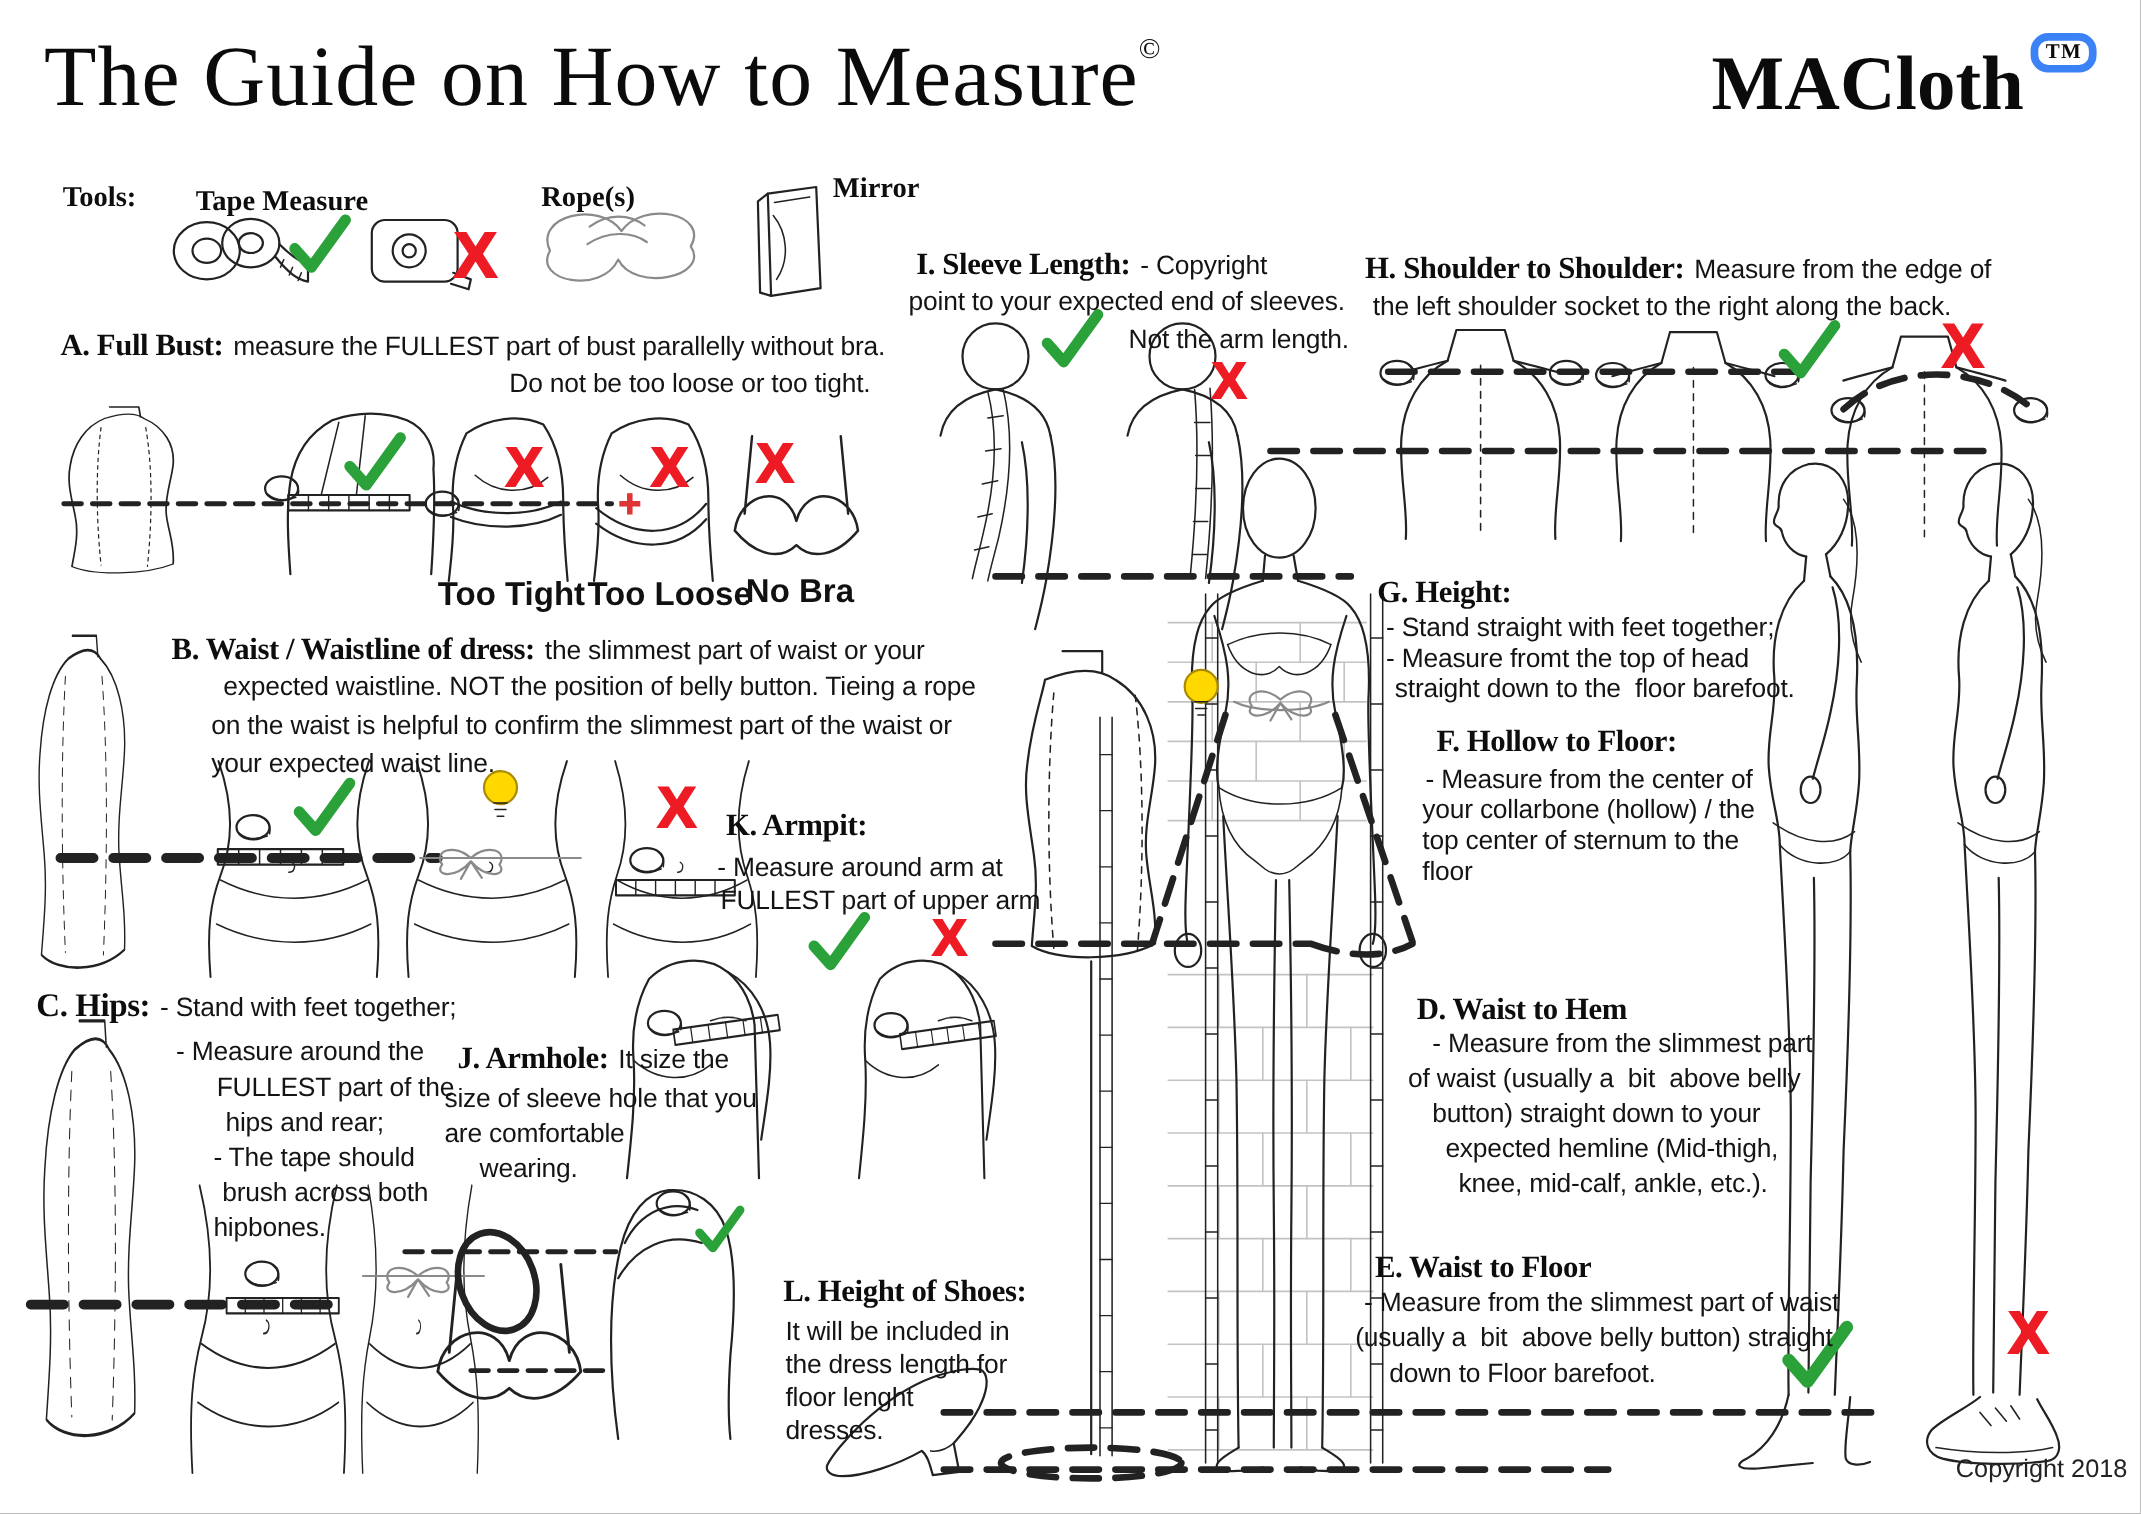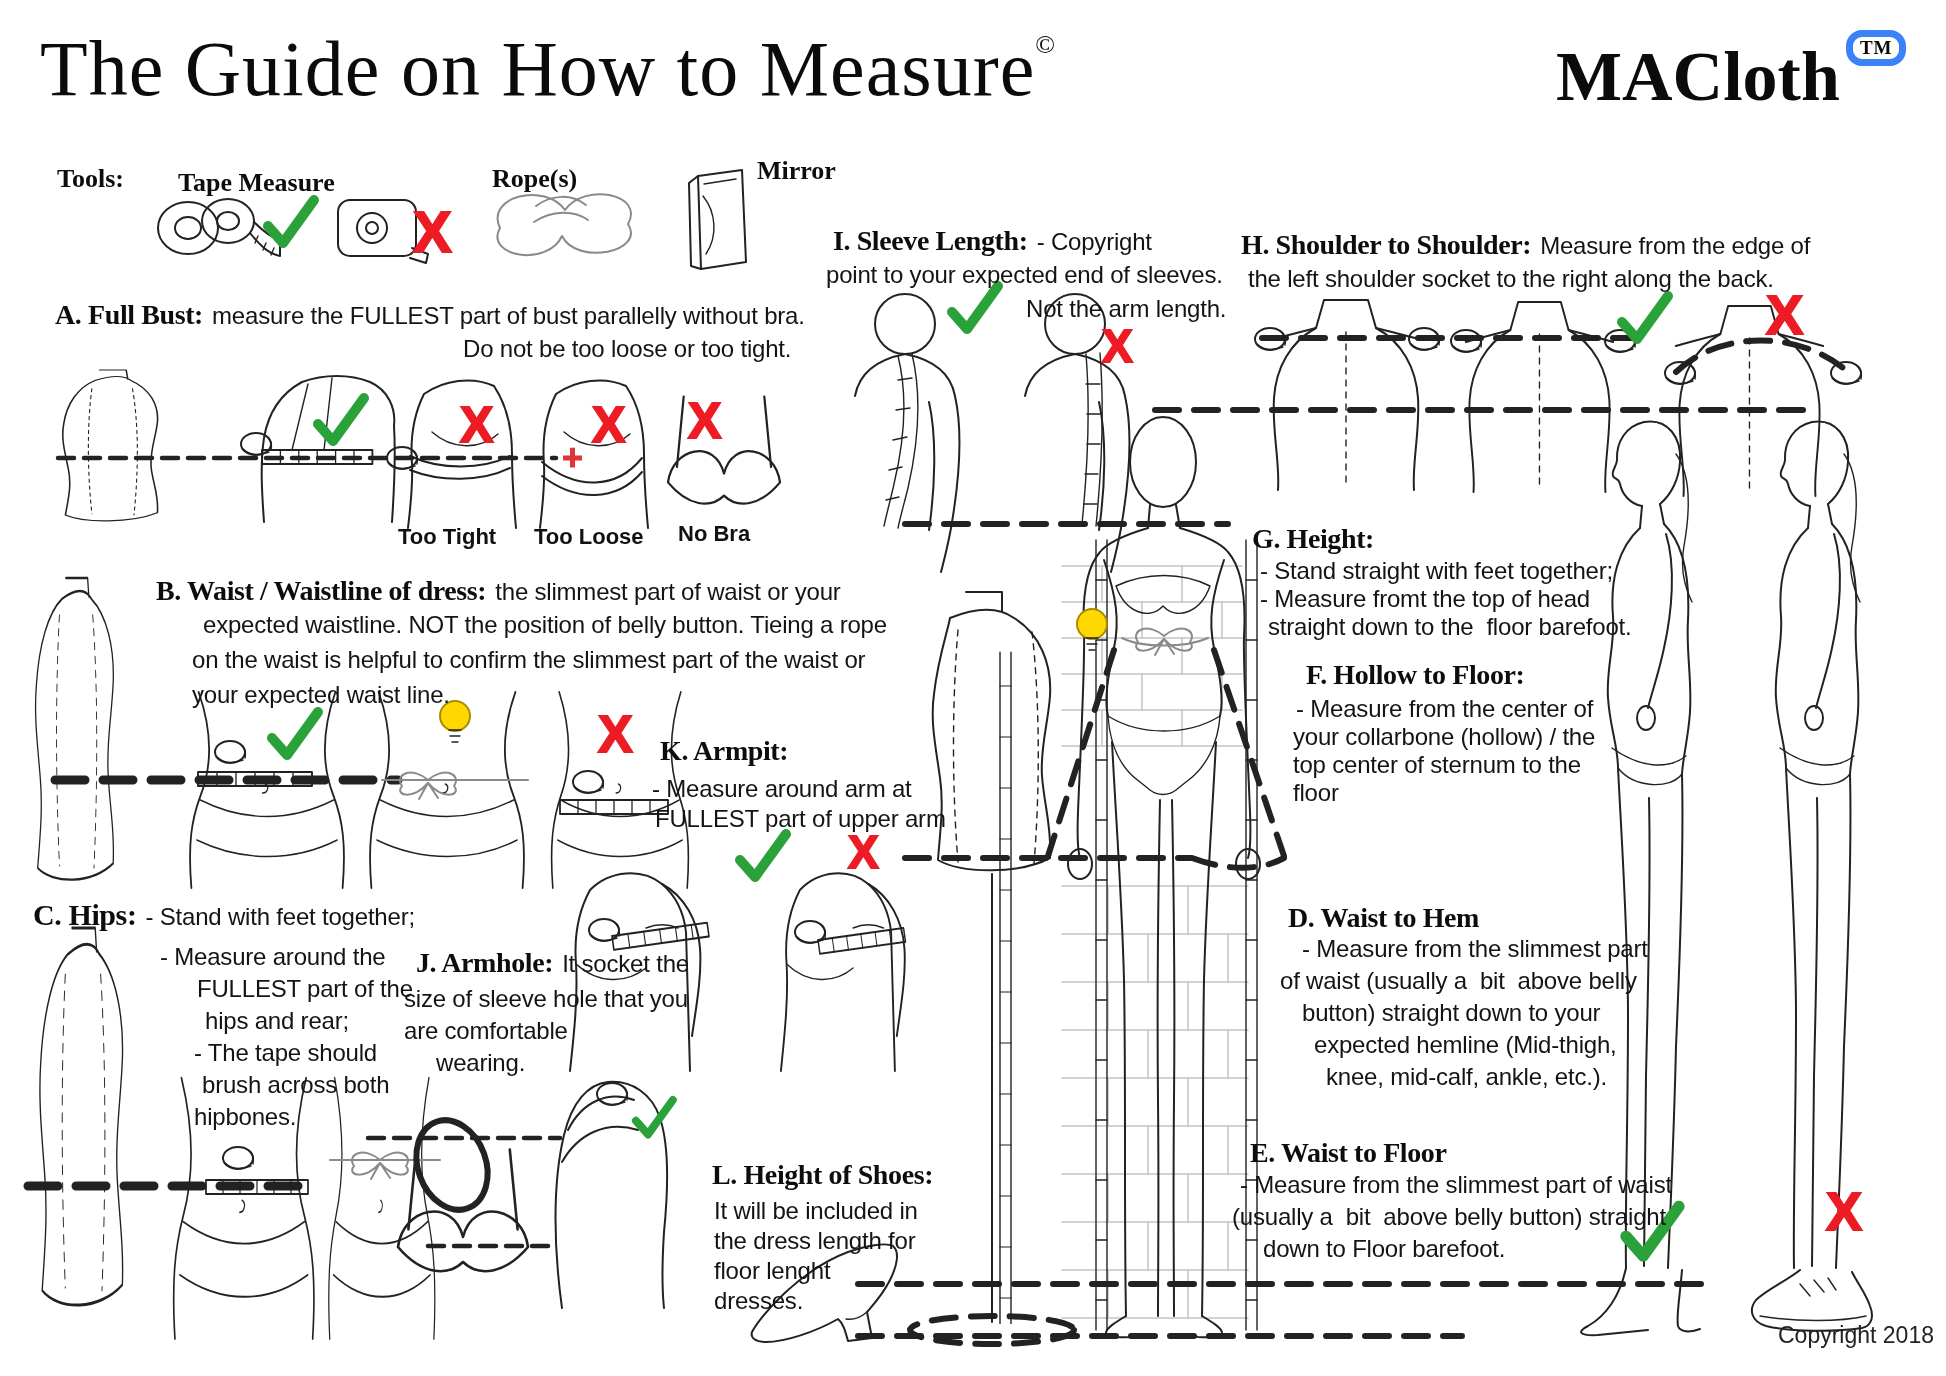--- a/index.html
+++ b/index.html
@@ -2,21 +2,21 @@
 <html><head>
 <meta charset="utf-8">
 <style>
   html,body{margin:0;padding:0;background:#888;}
   .page{position:relative;width:1946px;height:1376px;background:#ffffff;overflow:hidden;
         font-family:"Liberation Sans",sans-serif;color:#161616;}
   .t{position:absolute;font-family:"Liberation Sans",sans-serif;font-size:24px;color:#141414;
      white-space:pre;letter-spacing:-0.2px;line-height:1.1;}
   .hd{font-family:"Liberation Serif",serif;font-weight:bold;font-size:28px;letter-spacing:-0.4px;
       margin-right:9px;color:#0d0d0d;}
-  .lb{position:absolute;font-family:"Liberation Sans",sans-serif;font-weight:bold;font-size:22px;
+  .lb{position:absolute;font-family:"Liberation Sans",sans-serif;font-weight:bold;font-size:30px;
       white-space:pre;color:#111;}
   .serifb{position:absolute;font-family:"Liberation Serif",serif;font-weight:bold;font-size:26px;
       white-space:pre;color:#0d0d0d;}
   .title{position:absolute;left:40px;top:24px;font-family:"Liberation Serif",serif;font-size:78px;
       letter-spacing:1px;color:#0b0b0b;white-space:pre;}
   .title sup{font-size:26px;vertical-align:42px;}
   .brand{position:absolute;left:1556px;top:30px;font-family:"Liberation Serif",serif;font-weight:bold;
       font-size:70px;color:#0b0b0b;white-space:pre;}
   .tmbadge{display:inline-block;border:7px solid #3b82f6;border-radius:16px;padding:0px 7px;
       font-size:19px;font-weight:bold;vertical-align:46px;margin-left:6px;letter-spacing:1px;}
@@ -326,21 +326,21 @@
 <div class="t" style="left:192px;top:682px;">your expected waist line.</div>
 
 <div class="t" style="left:33px;top:898px;"><span class="hd" style="font-size:30px;">C. Hips:</span><span>- Stand with feet together;</span></div>
 <div class="t" style="left:160px;top:944px;">- Measure around the</div>
 <div class="t" style="left:197px;top:976px;">FULLEST part of the</div>
 <div class="t" style="left:205px;top:1008px;text-align:right;">hips and rear;</div>
 <div class="t" style="left:194px;top:1040px;">- The tape should</div>
 <div class="t" style="left:202px;top:1072px;">brush across both</div>
 <div class="t" style="left:194px;top:1104px;">hipbones.</div>
 
-<div class="t" style="left:416px;top:948px;"><span class="hd">J. Armhole:</span><span>It socket the</span></div>
+<div class="t" style="left:416px;top:948px;"><span class="hd">J. Armhole:</span><span>It size the</span></div>
 <div class="t" style="left:404px;top:986px;">size of sleeve hole that you</div>
 <div class="t" style="left:404px;top:1018px;">are comfortable</div>
 <div class="t" style="left:436px;top:1050px;">wearing.</div>
 
 <div class="t" style="left:660px;top:736px;"><span class="hd">K. Armpit:</span></div>
 <div class="t" style="left:652px;top:776px;">- Measure around arm at</div>
 <div class="t" style="left:655px;top:806px;">FULLEST part of upper arm</div>
 
 <div class="t" style="left:712px;top:1160px;"><span class="hd">L. Height of Shoes:</span></div>
 <div class="t" style="left:714px;top:1198px;">It will be included in</div>

